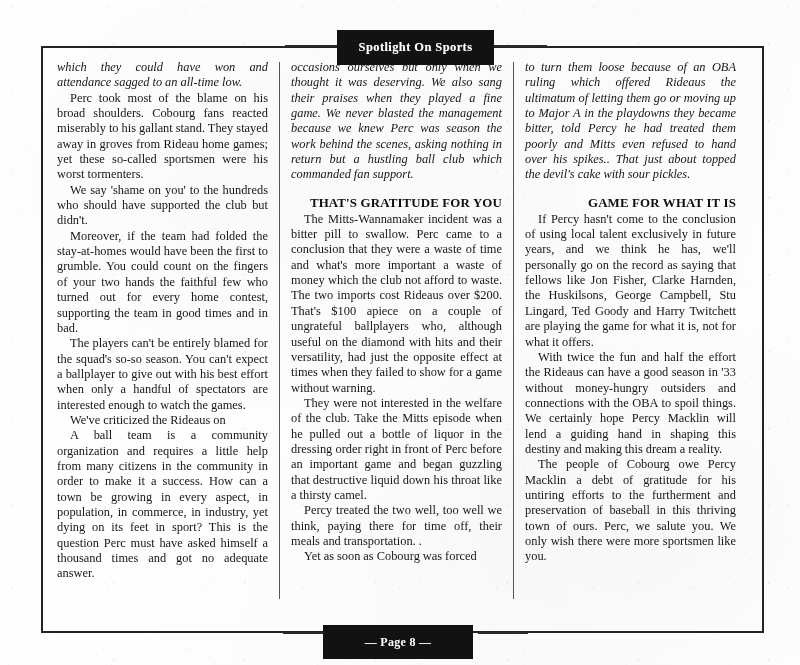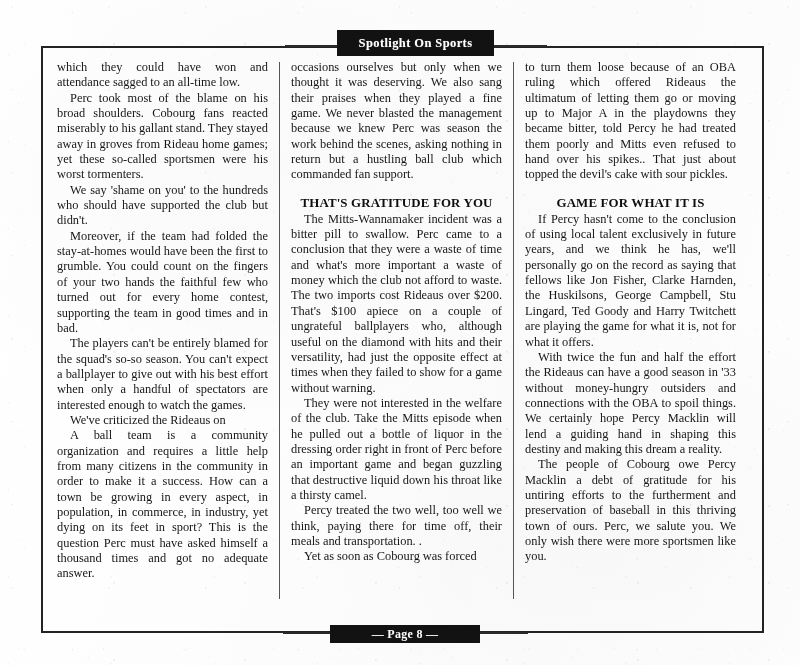--- a/index.html
+++ b/index.html
@@ -53,21 +53,21 @@
     width: 723px; height: 587px;
     border: 2px solid #232323;
     box-sizing: border-box;
     background: transparent;
   }
 
   
   #masthead {
     position: absolute;
     left: 338px; top: 31px;
-    width: 155px; height: 24px;
+    width: 155px; height: 33px;
     background: #141414;
     color: #ffffff;
     display: flex;
     align-items: center;
     justify-content: center;
     letter-spacing: .4px;
     box-shadow: 0 0 0 1px #141414;
   }
   #masthead .txt {
     font-family: "Liberation Serif", serif;
@@ -84,22 +84,22 @@
     top: 45px;
     height: 2px;
     background: #2a2a2a;
   }
   #wing-left  { left: 285px;  width: 54px; }
   #wing-right { left: 492px;  width: 55px; }
 
   
   #footer-banner {
     position: absolute;
-    left: 331px; top: 626px;
-    width: 148px; height: 16px;
+    left: 324px; top: 626px;
+    width: 148px; height: 32px;
     background: #141414;
     color: #ffffff;
     display: flex;
     align-items: center;
     justify-content: center;
     box-shadow: 0 0 0 1px #141414;
   }
   #footer-banner .txt {
     font-family: "Liberation Serif", serif;
     font-weight: bold;
@@ -144,31 +144,31 @@
     font-family: "Liberation Serif", serif;
     font-size: 12.4px;
     line-height: 15.35px;
     color: #17181a;
     text-indent: 13px;
     text-align: justify;
     text-justify: inter-word;
     word-spacing: -0.1px;
     -webkit-font-smoothing: none;
   }
-  .col p.noindent { text-indent: 0; }
+  .col p.noindent { text-indent: 0; font-style: italic; }
 
   h2.subhead {
     margin: 13px 0 1px 0;
     font-family: "Liberation Serif", serif;
     font-weight: bold;
     font-size: 12.9px;
     line-height: 15px;
     letter-spacing: .15px;
     color: #101012;
-    text-align: center;
+    text-align: right;
     white-space: nowrap;
   }
 
   
   #columns, #masthead, #footer-banner { filter: contrast(1.02); }
 </style>
 </head>
 <body>
 
 <div id="scan"></div>

